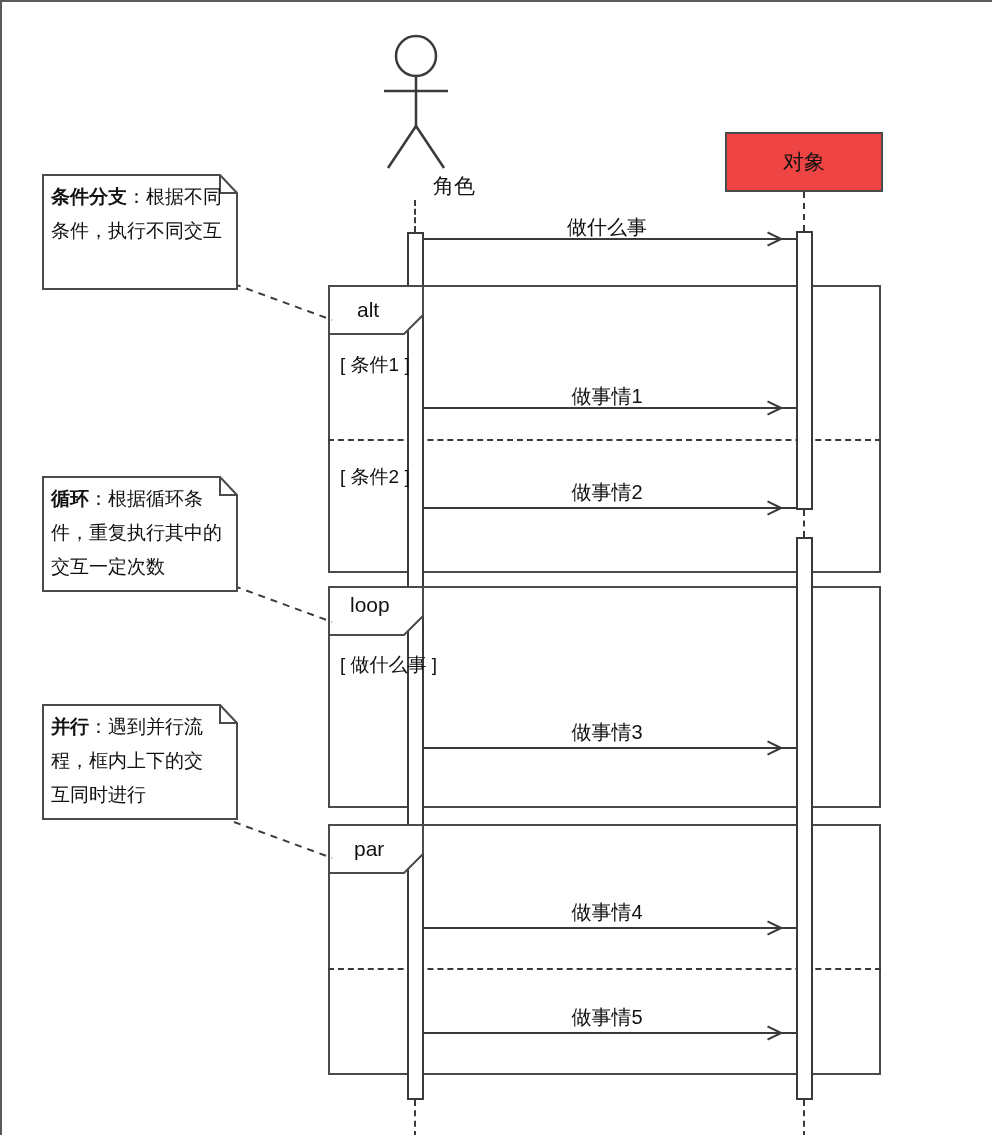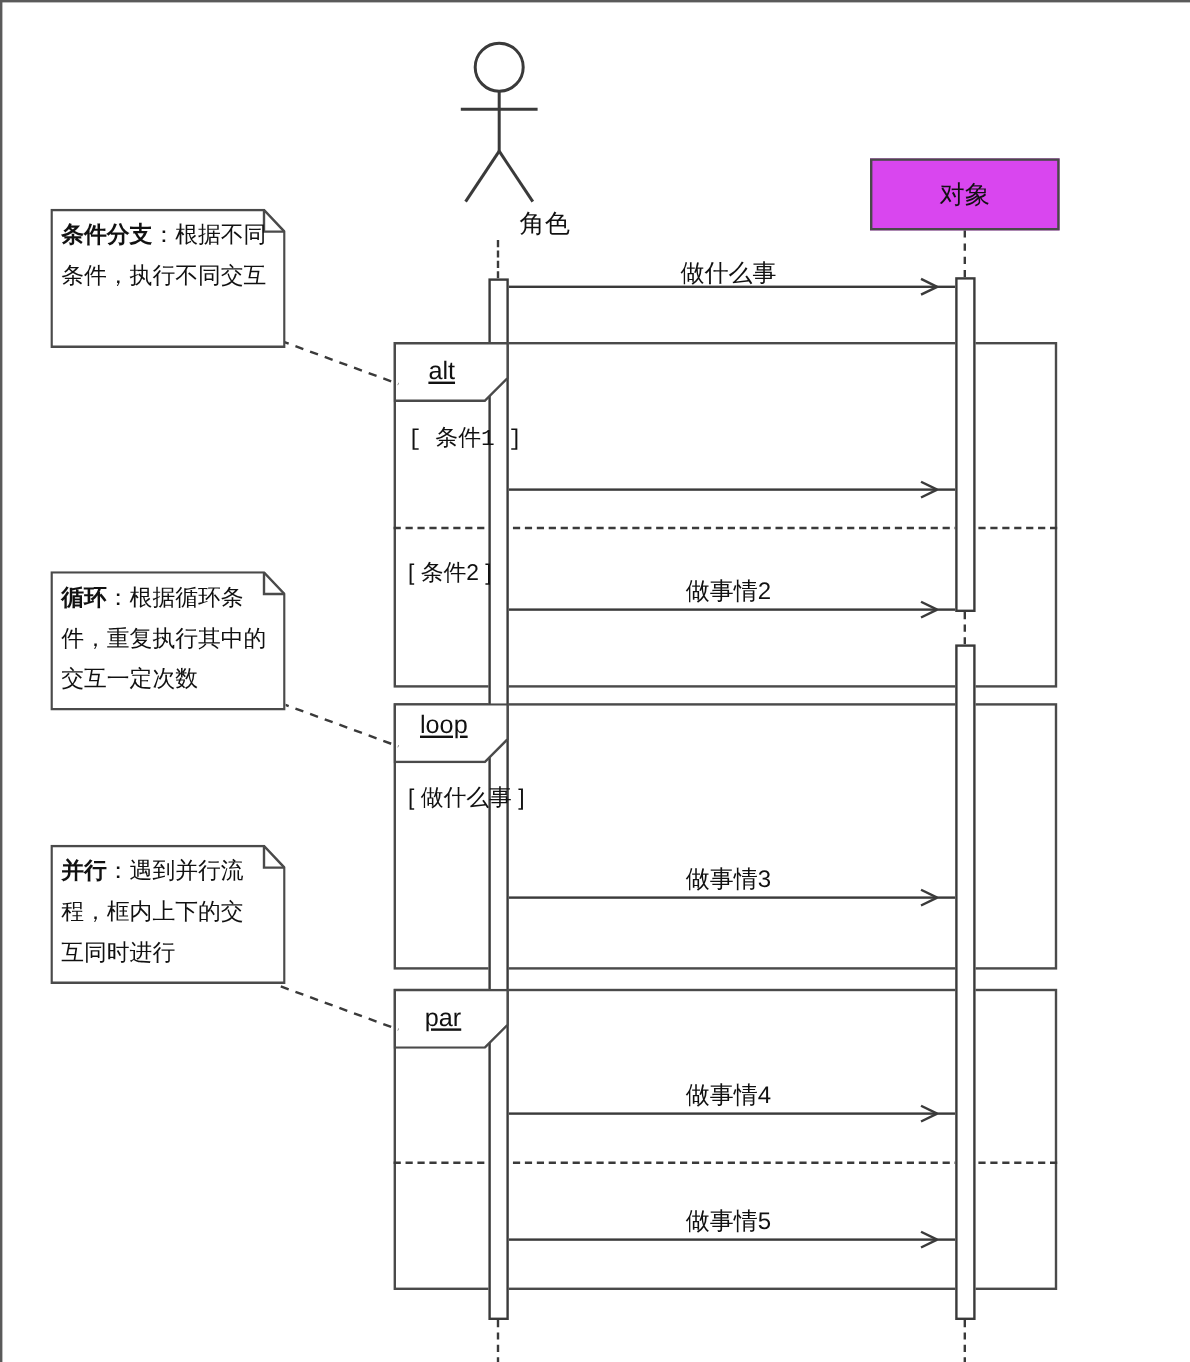--- a/index.html
+++ b/index.html
@@ -21,21 +21,21 @@
 
   
   .lifeline-dash {
     position: absolute;
     width: 0;
     border-left: 2px dashed #3a3a3a;
   }
   .lifeline-head {
     position: absolute;
     border: 2px solid #4a4a4a;
-    background: #d946ef;
+    background: #ef4444;
     display: flex;
     align-items: center;
     justify-content: center;
     font-size: 21px;
     color: #111;
     box-sizing: border-box;
   }
   .actor-label {
     position: absolute;
     text-align: right;
@@ -65,21 +65,20 @@
   .frag-label-box {
     position: absolute;
     z-index: 6;
   }
   .frag-label-text {
     position: absolute;
     font-size: 21px;
     color: #111;
     white-space: nowrap;
     z-index: 7;
-    text-decoration: underline;
   }
   .frag-guard {
     position: absolute;
     font-size: 19px;
     color: #111;
     white-space: nowrap;
     z-index: 7;
   }
   .frag-divider {
     position: absolute;
@@ -178,21 +177,21 @@
   <div class="activation" style="left:794px; top:229px; width:17px; height:279px;"></div>
   <div class="activation" style="left:794px; top:535px; width:17px; height:563px;"></div>
 
   <div class="fragment" style="left:326px; top:283px; width:553px; height:288px;"></div>
   <div class="frag-label-box" style="left:326px; top:283px; width:96px; height:50px;">
     <svg width="96" height="50" viewBox="0 0 96 50">
       <path d="M1,1 L95,1 L95,30 L76,49 L1,49 Z" fill="#ffffff" stroke="#4a4a4a" stroke-width="2"></path>
     </svg>
   </div>
   <div class="frag-label-text" style="left:355px; top:296px;">alt</div>
-  <div class="frag-guard" style="left:338px; top:350px;font-family:Liberation Mono, monospace;">[ 条件1 ]</div>
+  <div class="frag-guard" style="left:338px; top:350px;">[ 条件1 ]</div>
   <div class="frag-divider" style="left:326px; top:437px; width:553px;"></div>
   <div class="frag-guard" style="left:338px; top:462px;">[ 条件2 ]</div>
 
   <div class="fragment" style="left:326px; top:584px; width:553px; height:222px;"></div>
   <div class="frag-label-box" style="left:326px; top:584px; width:96px; height:50px;">
     <svg width="96" height="50" viewBox="0 0 96 50">
       <path d="M1,1 L95,1 L95,30 L76,49 L1,49 Z" fill="#ffffff" stroke="#4a4a4a" stroke-width="2"></path>
     </svg>
   </div>
   <div class="frag-label-text" style="left:348px; top:591px;">loop</div>
@@ -204,20 +203,21 @@
       <path d="M1,1 L95,1 L95,30 L76,49 L1,49 Z" fill="#ffffff" stroke="#4a4a4a" stroke-width="2"></path>
     </svg>
   </div>
   <div class="frag-label-text" style="left:352px; top:835px;">par</div>
   <div class="frag-divider" style="left:326px; top:966px; width:553px;"></div>
 
   <div class="msg-label" style="left:500px; top:212px; width:210px;">做什么事</div>
   <div class="msg-line" style="left:422px; top:236px; width:372px;"></div>
   <div class="msg-arrow" style="left:779px; top:236px;"></div>
 
+  <div class="msg-label" style="left:500px; top:381px; width:210px;">做事情1</div>
   <div class="msg-line" style="left:422px; top:405px; width:372px;"></div>
   <div class="msg-arrow" style="left:779px; top:405px;"></div>
 
   <div class="msg-label" style="left:500px; top:477px; width:210px;">做事情2</div>
   <div class="msg-line" style="left:422px; top:505px; width:372px;"></div>
   <div class="msg-arrow" style="left:779px; top:505px;"></div>
 
   <div class="msg-label" style="left:500px; top:717px; width:210px;">做事情3</div>
   <div class="msg-line" style="left:422px; top:745px; width:372px;"></div>
   <div class="msg-arrow" style="left:779px; top:745px;"></div>

